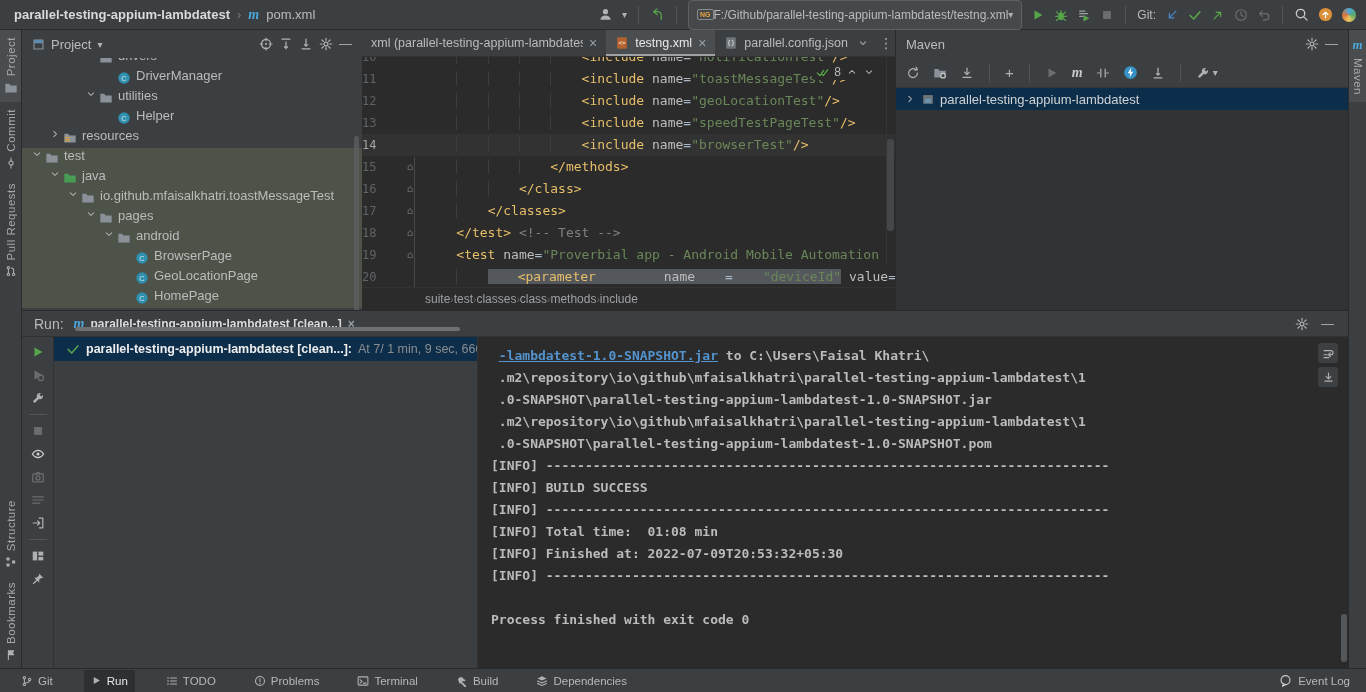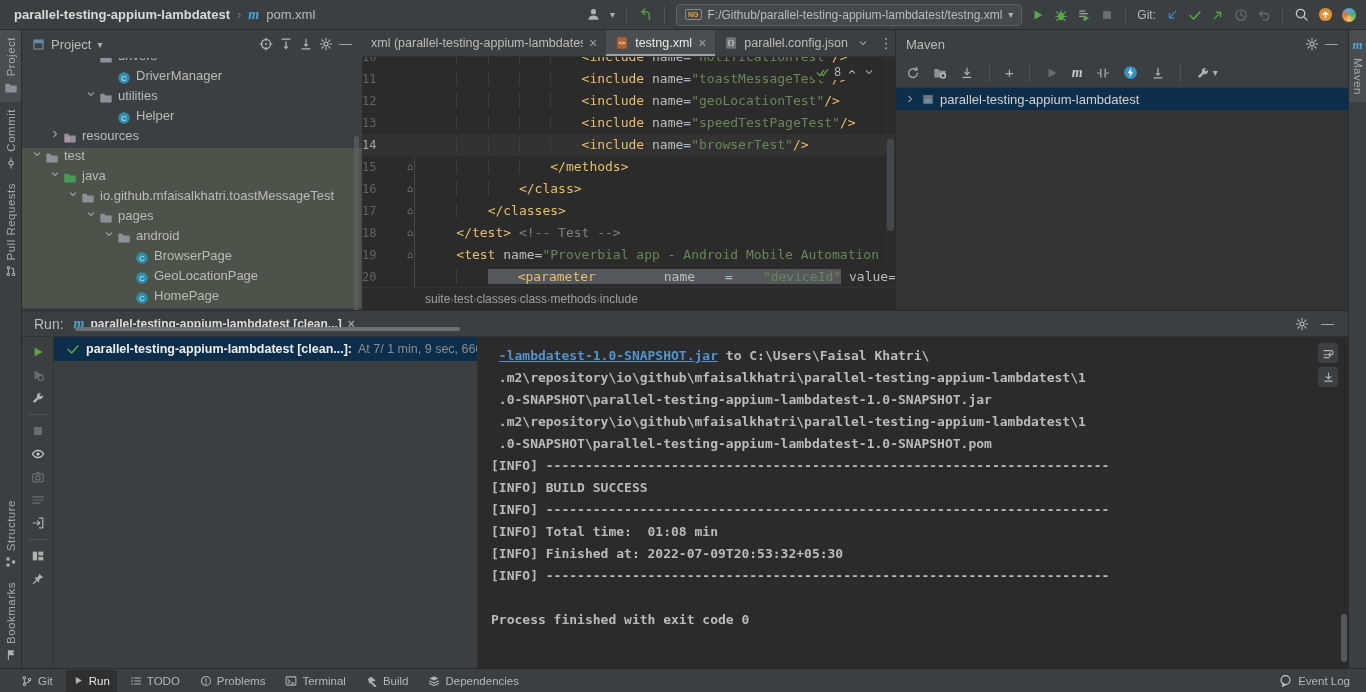--- a/index.html
+++ b/index.html
@@ -11,21 +11,21 @@
 
   
   #titlebar { position:absolute; left:0; top:0; width:1366px; height:30px;
               display:flex; align-items:center; border-bottom:1px solid #2B2B2B; }
   #titlebar .crumbs { display:flex; align-items:center; gap:7px; padding-left:14px; }
   .proj-name { font-weight:bold; color:#DADADA; }
   .crumb-sep { color:#787878; }
   .mico { font-family:"Liberation Serif", serif; font-style:italic; font-weight:bold; color:#4BA8DC; font-size:14px; }
   #tb-right { margin-left:auto; display:flex; align-items:center; gap:9px; padding-right:10px; }
   .tb-sep { width:1px; height:18px; background:#515355; margin:0 2px; }
-  #run-combo { display:flex; align-items:center; gap:6px; height:22px; padding:0 8px;
+  #run-combo { display:flex; align-items:center; height:30px; padding:0 8px;
                background:#45494B; border:1px solid #5E6163; border-radius:4px; color:#BBBBBB; font-size:12px; }
   .ng-badge { font-size:7px; font-weight:bold; color:#E8A33D; border:1px solid #8A8A8A; border-radius:2px; padding:0 2px; line-height:9px; }
   .chev { color:#AFB1B3; font-size:10px; }
   .ball { width:14px; height:14px; border-radius:50%;
           background:conic-gradient(#4BA8DC,#59A869,#F0C75E,#D7733C,#4BA8DC); }
   .gitlabel { font-size:12px; color:#BBBBBB; }
 
   
   #leftstrip { position:absolute; left:0; top:30px; width:22px; height:638px;
                border-right:1px solid #2B2B2B; display:flex; flex-direction:column; }
@@ -787,21 +787,21 @@
                 <path d="M8 2.5v7M5.2 7 8 9.8 10.8 7M3.5 12.5h9"></path>
               </svg>
             </span>
         </div>
         <div id="con-scroll"></div>
       </div>
     </div>
   </div>
 
   <div id="statusbar">
-    <div id="sb-left" style="display:flex;align-items:center;gap:6px;">
+    <div id="sb-left" style="display:flex;align-items:center;gap:24px;">
         <div class="sb-item">
           <span class="icon">
             <svg width="12" height="12" viewBox="0 0 16 16" fill="none" stroke="#AFB1B3" stroke-width="1.4" stroke-linecap="round" stroke-linejoin="round">
               <circle cx="4.5" cy="3.5" r="1.6"></circle>
               <circle cx="4.5" cy="12.5" r="1.6"></circle>
               <circle cx="11.5" cy="6" r="1.6"></circle>
               <path d="M4.5 5.2v5.6M11.5 7.7c0 2.5-4 2.3-6 3.3"></path>
             </svg>
           </span>
           <span>Git</span>

